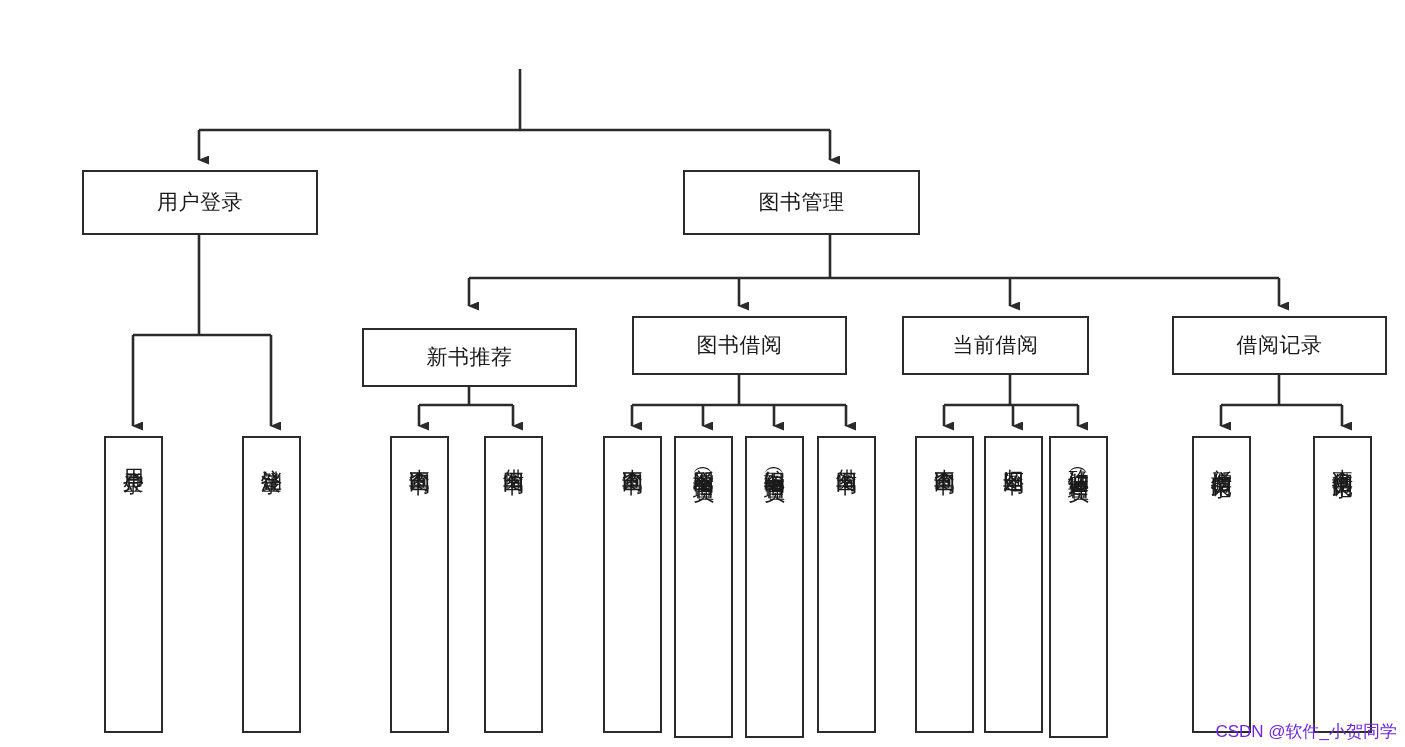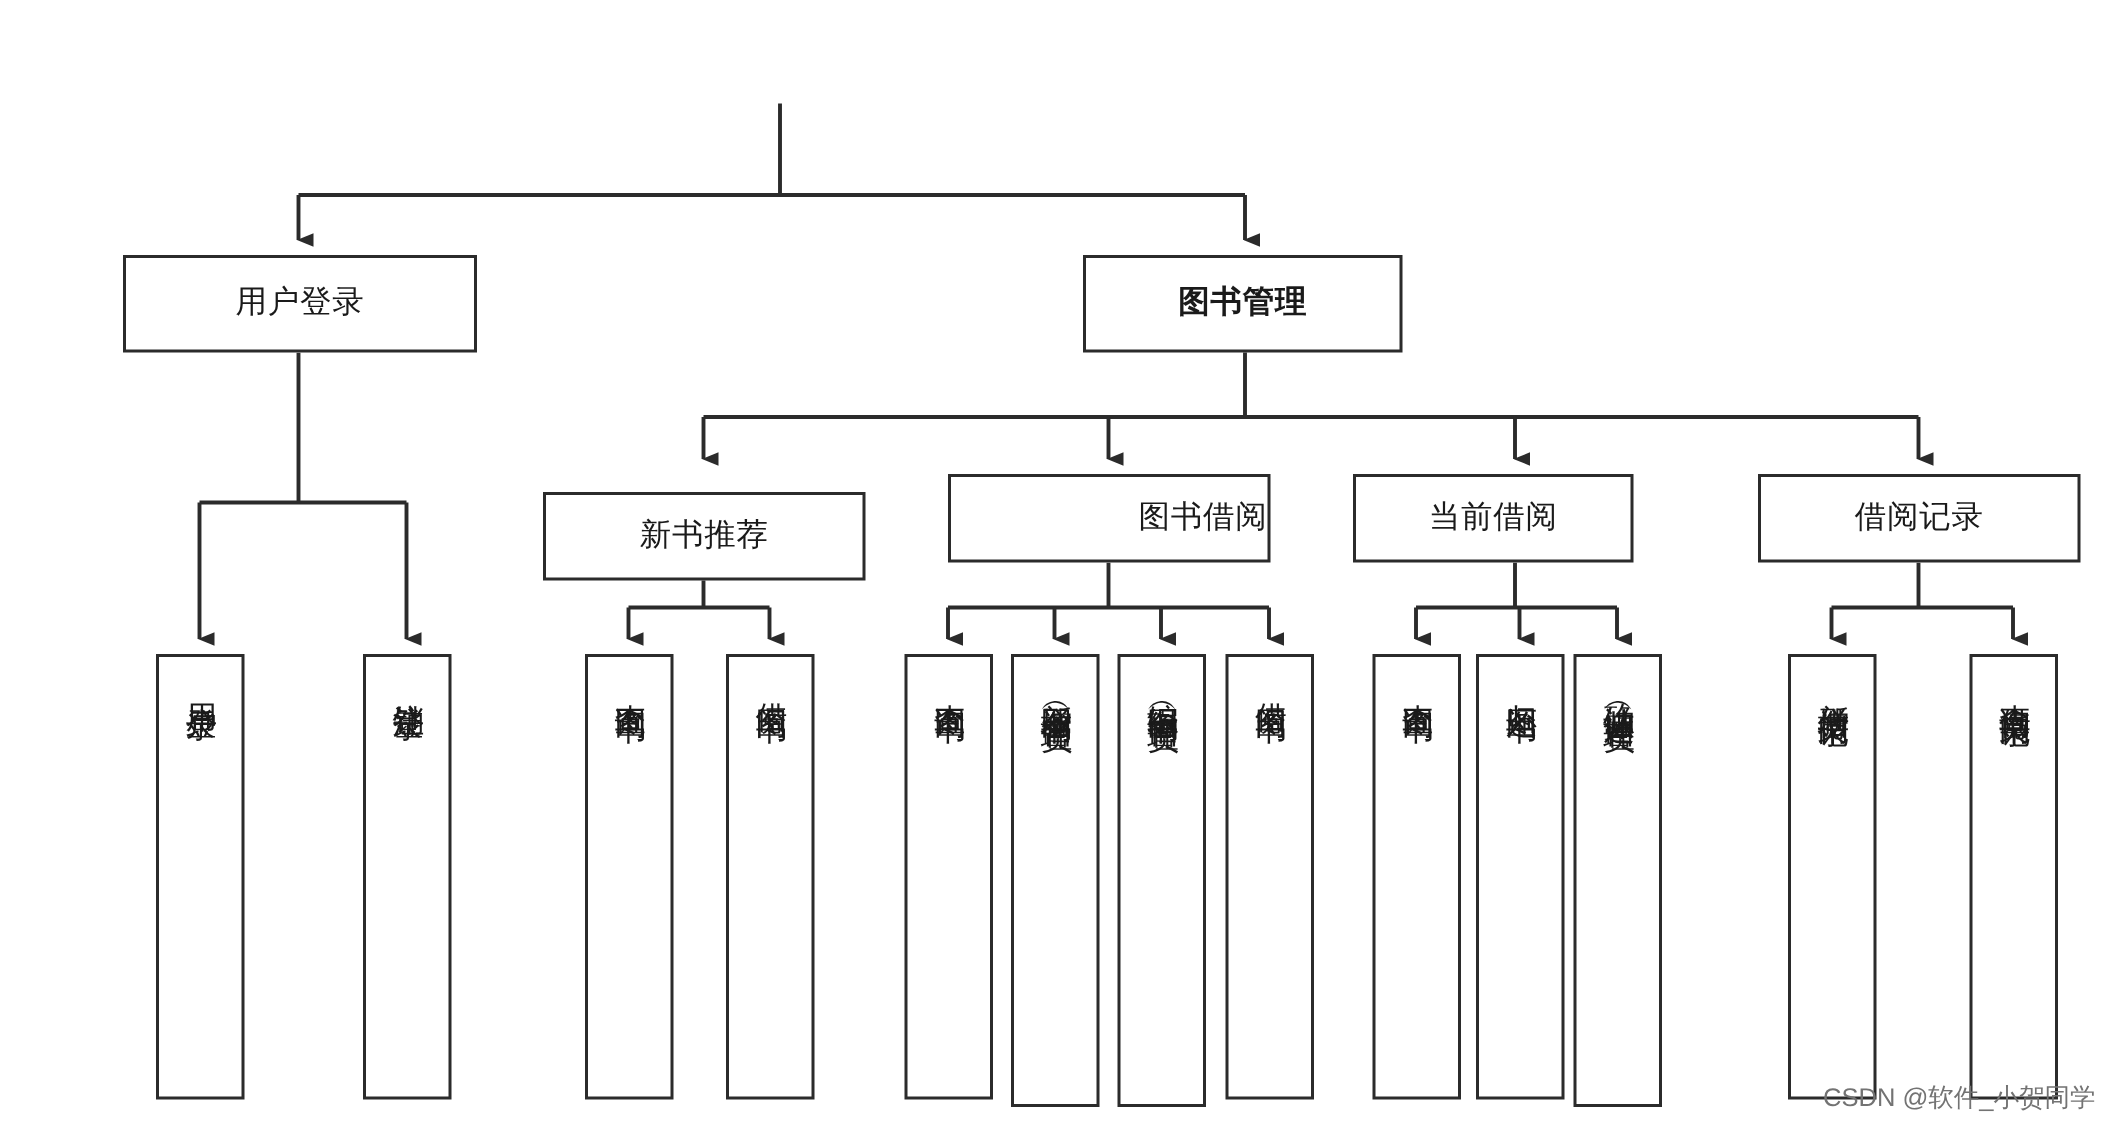--- a/index.html
+++ b/index.html
@@ -35,21 +35,21 @@
     text-orientation:upright;
     font-size:21px;
     line-height:1.04;
     letter-spacing:2px;
     white-space:nowrap;
   }
   #watermark{
     position:absolute;
     right:8px;bottom:4px;
     font-size:17px;
-    color:#737373;
+    color:#6d28d9;
     white-space:nowrap;
     pointer-events:none;
     text-align:right;
   }
 </style>
 </head>
 <body>
 
 <div id="diagram-root">
 
@@ -100,28 +100,28 @@
       <path d="M1221,405 L1342,405"></path>
       <path d="M1221,405 L1221,426" marker-end="url(#arrow)"></path>
       <path d="M1342,405 L1342,426" marker-end="url(#arrow)"></path>
     </g>
   </svg>
 
 
   <div class="node" style="left:82px;top:170px;width:236px;height:65px;">
     <span class="label">用户登录</span>
   </div>
-  <div class="node" style="left:722px;top:170px;width:213px;height:65px;font-weight:bold;">
+  <div class="node" style="left:683px;top:170px;width:237px;height:65px;">
     <span class="label">图书管理</span>
   </div>
 
   <div class="node" style="left:362px;top:316px;width:215px;height:59px;margin-top:12px;">
     <span class="label">新书推荐</span>
   </div>
-  <div class="node" style="left:632px;top:316px;width:215px;height:59px;justify-content:flex-end;">
+  <div class="node" style="left:632px;top:316px;width:215px;height:59px;">
     <span class="label">图书借阅</span>
   </div>
   <div class="node" style="left:902px;top:316px;width:187px;height:59px;align-items:center;">
     <span class="label">当前借阅</span>
   </div>
   <div class="node" style="left:1172px;top:316px;width:215px;height:59px;">
     <span class="label">借阅记录</span>
   </div>
 
   <div class="node vertical" style="left:104px;top:436px;width:59px;height:297px;">

